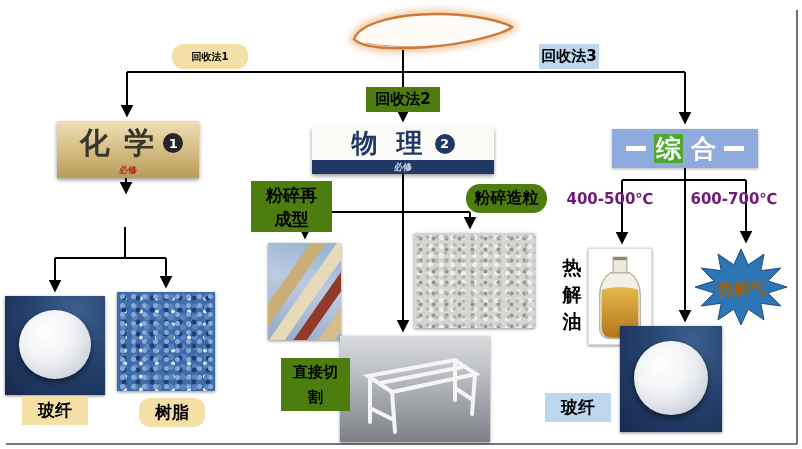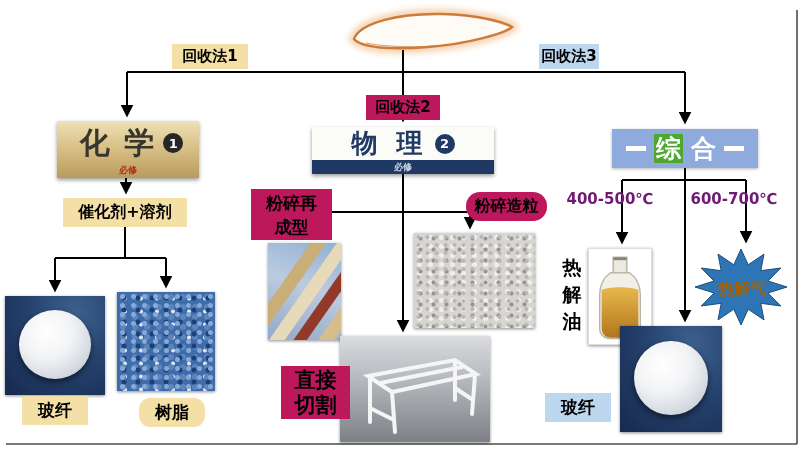--- a/index.html
+++ b/index.html
@@ -2,25 +2,25 @@
 <html><head>
 <meta charset="utf-8">
 <style>
   html,body {margin:0; padding:0; background:#fff;}
   .canvas {position:relative; width:802px; height:449px; background:#fff; overflow:hidden;
            font-family:"DejaVu Sans","Liberation Sans",sans-serif;}
   svg.overlay {position:absolute; left:0; top:0; width:802px; height:449px;}
   .lbl {position:absolute; display:flex; align-items:center; justify-content:center;
         font-weight:700; color:#000; text-align:center;}
   .yellow {background:#F4E0A6;}
-  .green  {background:#be185d;margin-top:8px;}
+  .green  {background:#4d7c0f;}
   .blue   {background:#BDD7EE;}
   .photo  {position:absolute; box-shadow:0 1px 3px rgba(0,0,0,.45); overflow:hidden;}
 
-  #m1 {left:172px; top:44px;  width:76px; height:25px; font-size:15px;}
+  #m1 {left:172px; top:44px;  width:76px; height:25px; font-size:10px;border-radius:11px;}
   #m2 {left:366px; top:87px;  width:74px; height:25px; font-size:15px;}
   #m3 {left:539px; top:44px;  width:60px; height:25px; font-size:15px;}
 
   #chem-book {position:absolute; left:57px; top:121px; width:142px; height:57px;
               background:linear-gradient(180deg,#eee1b6 0%,#d9c188 45%,#b99c5c 100%);
               box-shadow:0 2px 4px rgba(0,0,0,.4);}
   .book-title-row {display:flex; align-items:center; justify-content:center; gap:7px; height:44px;padding-left:7px;}
   .chem-title {font-family:"DejaVu Serif","Liberation Serif",serif; font-size:30px; font-weight:700;
                color:#37362c; letter-spacing:2px;}
   .badge {display:inline-flex; width:20px; height:20px; border-radius:50%; align-items:center;
@@ -63,21 +63,21 @@
                 radial-gradient(circle, #dde6f2 1.5px, transparent 2.5px);
               background-size:11px 9px, 14px 12px, 12px 10px, 16px 13px;}
 
   #label-gf-left  {left:22px;  top:396px; width:66px; height:29px; font-size:17px;}
   #label-resin    {left:139px; top:398px; width:66px; height:29px; font-size:17px;border-radius:11px;}
   #label-gf-right {left:545px; top:393px; width:66px; height:29px; font-size:17px;}
 
   #crush-reshape   {left:251px; top:181px; width:81px; height:51px; font-size:17px; line-height:24px;
                     flex-wrap:wrap; padding:0 8px; box-sizing:border-box;}
   #crush-granulate {left:466px; top:184px; width:81px; height:29px; font-size:16px;border-radius:14px;}
-  #direct-cut      {left:281px; top:358px; width:69px; height:53px; font-size:21px; line-height:25px;
+  #direct-cut      {left:281px; top:358px; width:69px; height:53px; font-size:15px; line-height:25px;
                     flex-wrap:wrap; padding:0 12px; box-sizing:border-box;}
 
   #img-profiles {left:268px; top:243px; width:73px; height:97px;
                  background:linear-gradient(200deg,#8fb0d4 0%,#bccbdf 45%,#93a9c8 100%);}
   .plank {position:absolute; height:13px; width:140px; transform:rotate(-55deg);}
   .pk1 {left:-48px; top:34px; background:#c9ae78;}
   .pk2 {left:-30px; top:46px; background:#e7dabb;}
   .pk3 {left:-13px; top:56px; background:#93392a; height:11px;}
   .pk4 {left:4px;   top:68px; background:#d6bd8a;}
 
@@ -183,21 +183,20 @@
     <div class="phys-band">必修</div>
   </div>
 
   <div id="comp">
     <span class="dash"></span>
     <span class="comp-text comp-c1">综</span>
     <span class="comp-text">合</span>
     <span class="dash"></span>
   </div>
 
-  <div id="catalyst" class="lbl yellow">催化剂+溶剂</div>
 
   <div id="img-gf-left" class="photo gf-bg">
     <div class="gf-ball"></div>
   </div>
   <div id="img-resin" class="photo"></div>
 
   <div id="label-gf-left" class="lbl yellow">玻纤</div>
   <div id="label-resin" class="lbl yellow">树脂</div>
 
   <div id="crush-reshape" class="lbl green">粉碎再成型</div>

